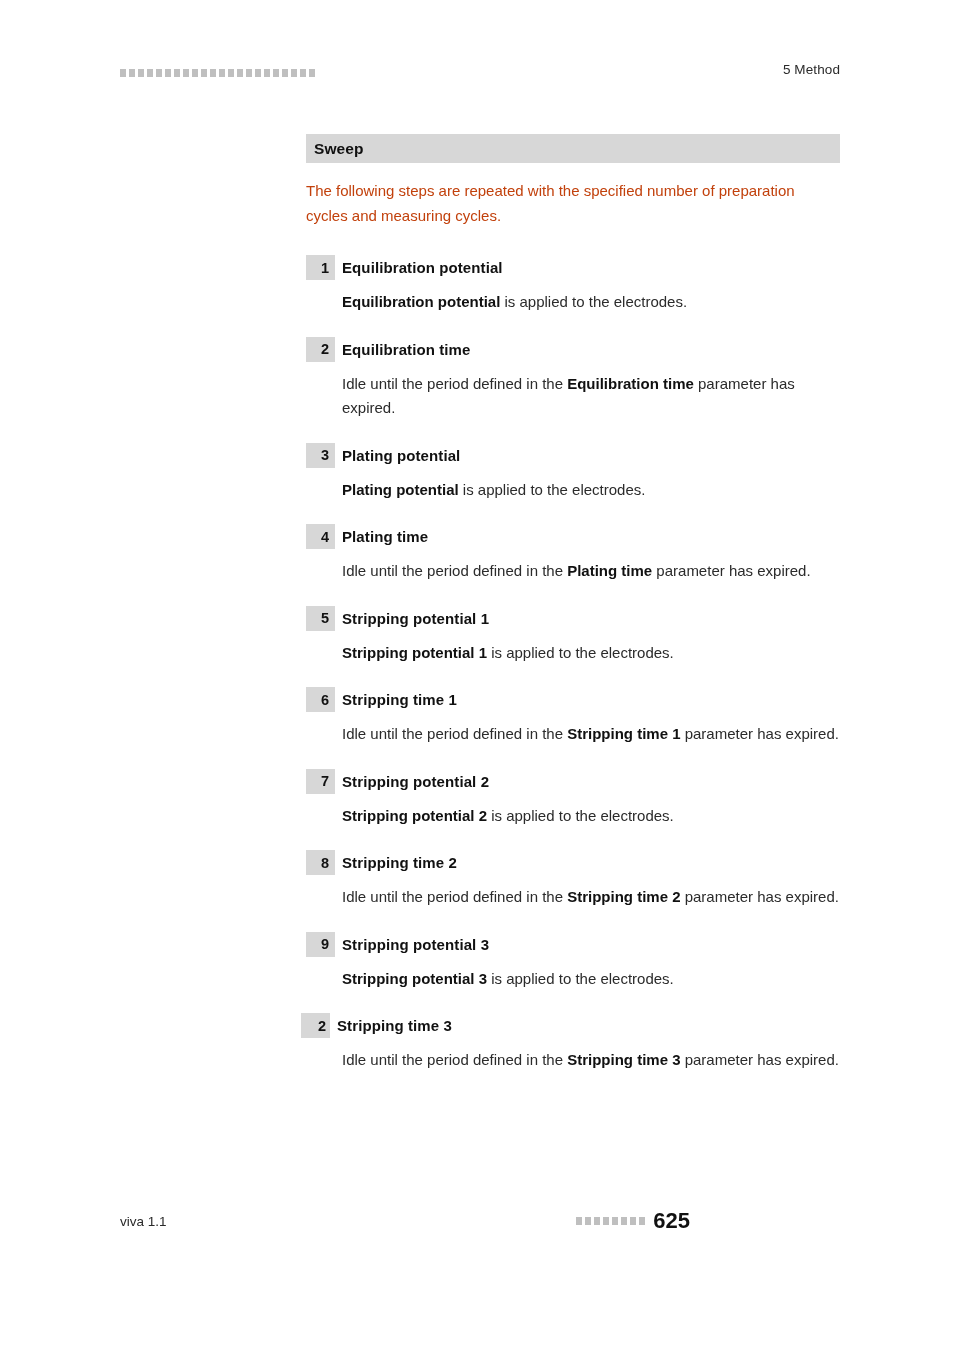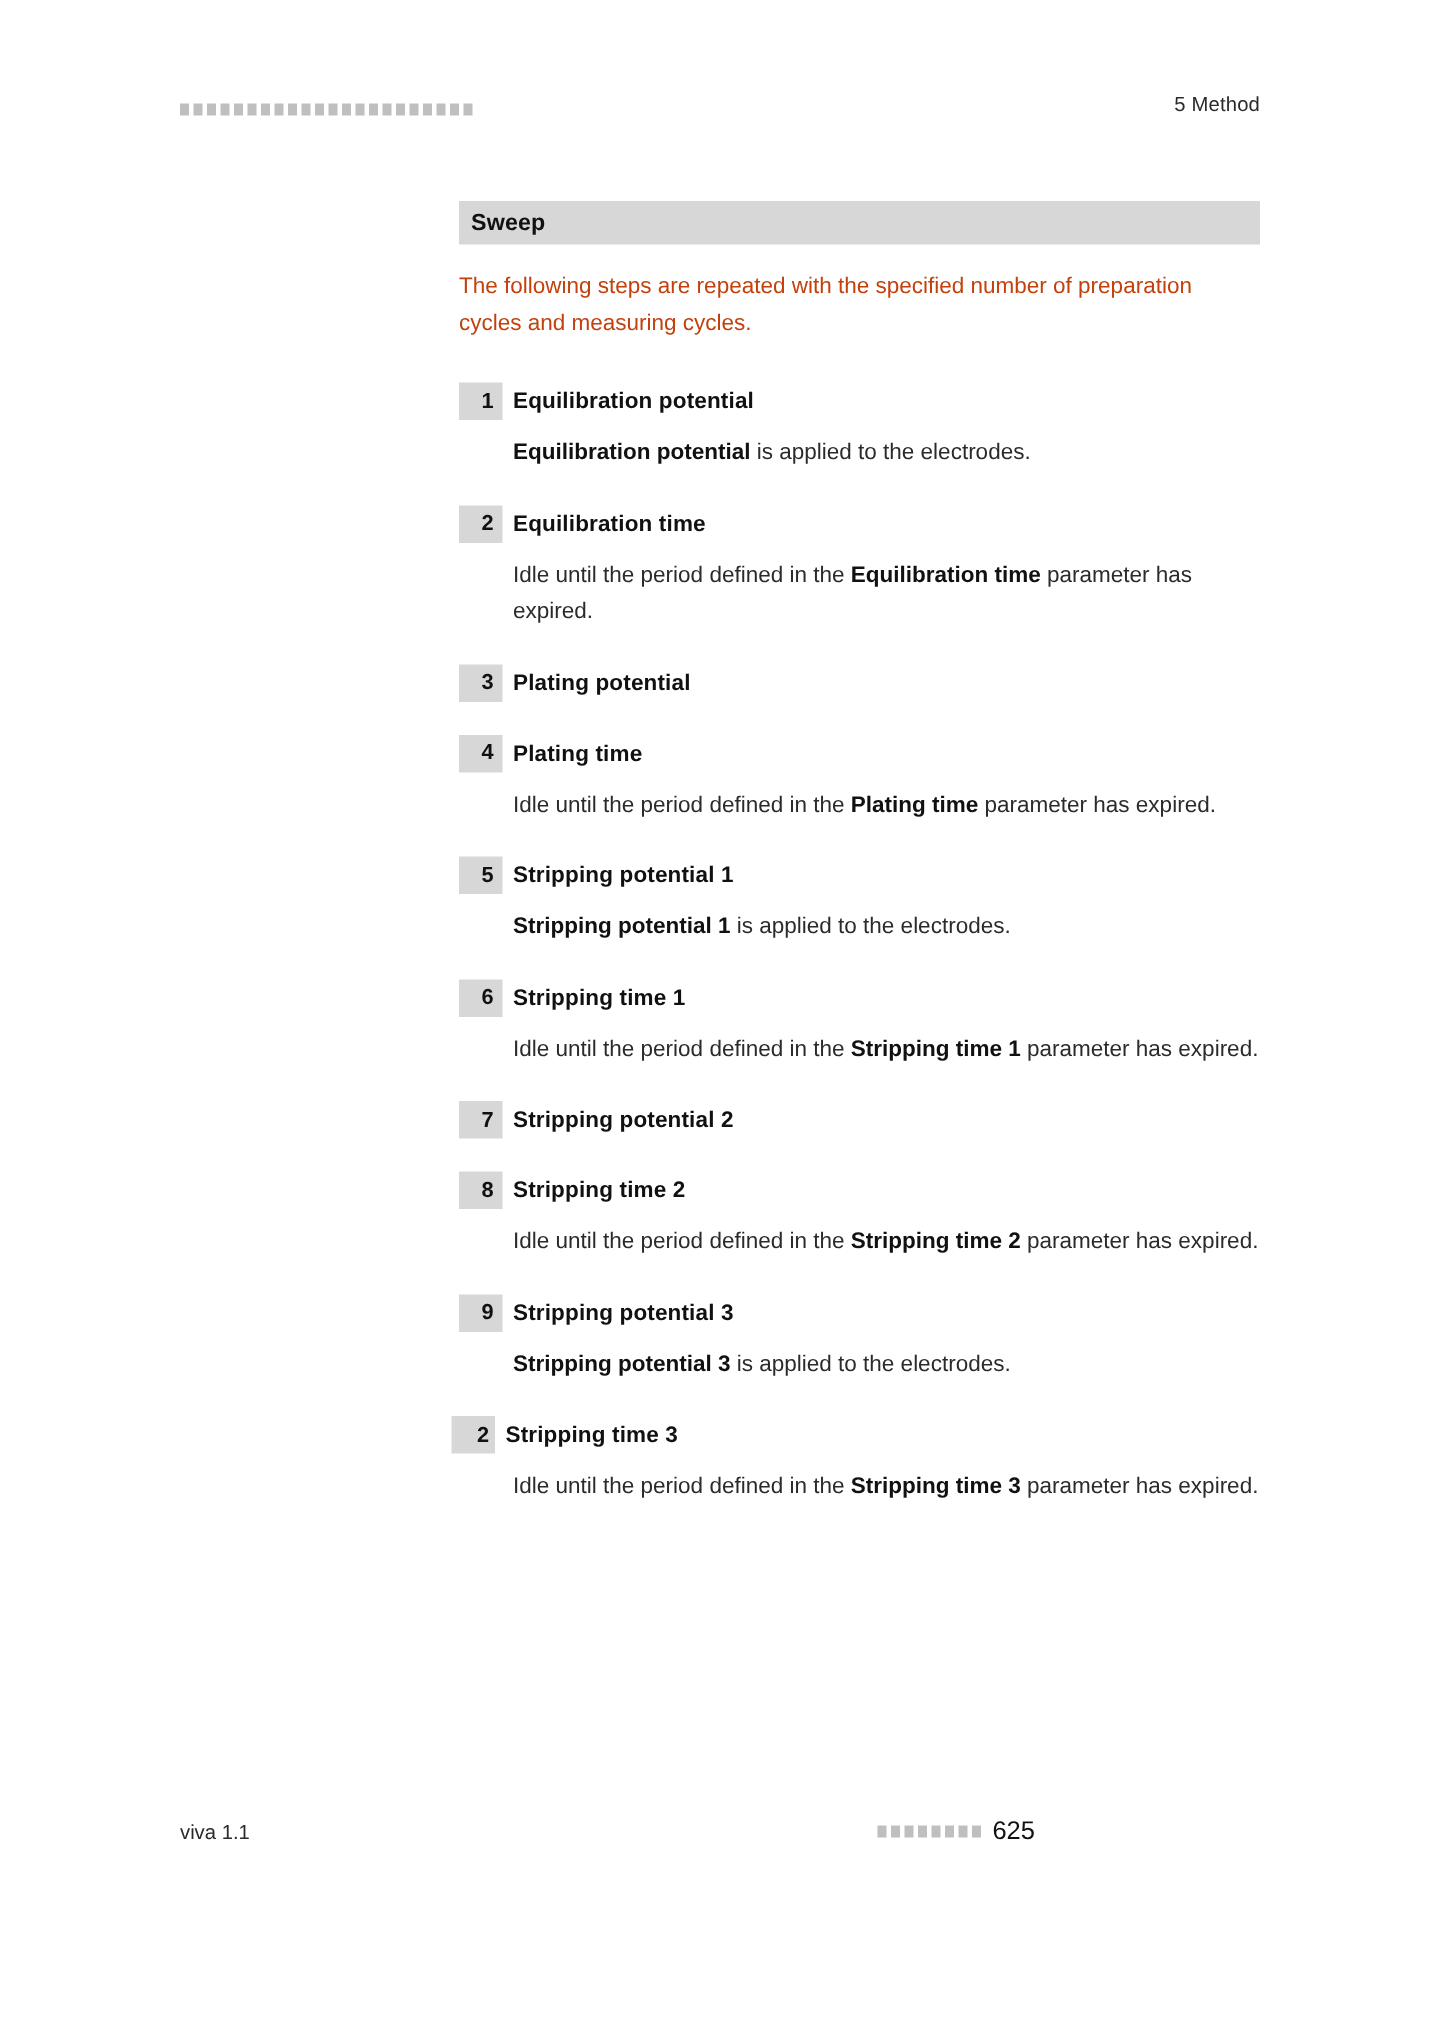--- a/index.html
+++ b/index.html
@@ -166,22 +166,22 @@
     align-items: center;
     gap: 8px;
   }
   .deco-squares.footer-deco {
     position: static;
     display: flex;
     gap: 3px;
     align-items: center;
   }
   .page-number {
-    font-size: 17px;
-    font-weight: normal;
+    font-size: 22px;
+    font-weight: bold;
     color: #111111;
     line-height: 26px;
   }
 </style>
 </head>
 <body>
 
 <div class="page">
 
   <div class="running-header">
@@ -233,20 +233,21 @@
             <div class="num-box">2</div>
             <div class="step-title">Equilibration time</div>
           </div>
           <div class="step-desc"><span>Idle until the period defined in the </span><b>Equilibration time</b><span> parameter has expired.</span></div>
         </div>
         <div class="step">
           <div class="step-head">
             <div class="num-box">3</div>
             <div class="step-title">Plating potential</div>
           </div>
+          <div class="step-desc"><b>Plating potential</b><span> is applied to the electrodes.</span></div>
         </div>
         <div class="step">
           <div class="step-head">
             <div class="num-box">4</div>
             <div class="step-title">Plating time</div>
           </div>
           <div class="step-desc"><span>Idle until the period defined in the </span><b>Plating time</b><span> parameter has expired.</span></div>
         </div>
         <div class="step">
           <div class="step-head">
@@ -260,20 +261,21 @@
             <div class="num-box">6</div>
             <div class="step-title">Stripping time 1</div>
           </div>
           <div class="step-desc"><span>Idle until the period defined in the </span><b>Stripping time 1</b><span> parameter has expired.</span></div>
         </div>
         <div class="step">
           <div class="step-head">
             <div class="num-box">7</div>
             <div class="step-title">Stripping potential 2</div>
           </div>
+          <div class="step-desc"><b>Stripping potential 2</b><span> is applied to the electrodes.</span></div>
         </div>
         <div class="step">
           <div class="step-head">
             <div class="num-box">8</div>
             <div class="step-title">Stripping time 2</div>
           </div>
           <div class="step-desc"><span>Idle until the period defined in the </span><b>Stripping time 2</b><span> parameter has expired.</span></div>
         </div>
         <div class="step">
           <div class="step-head">

